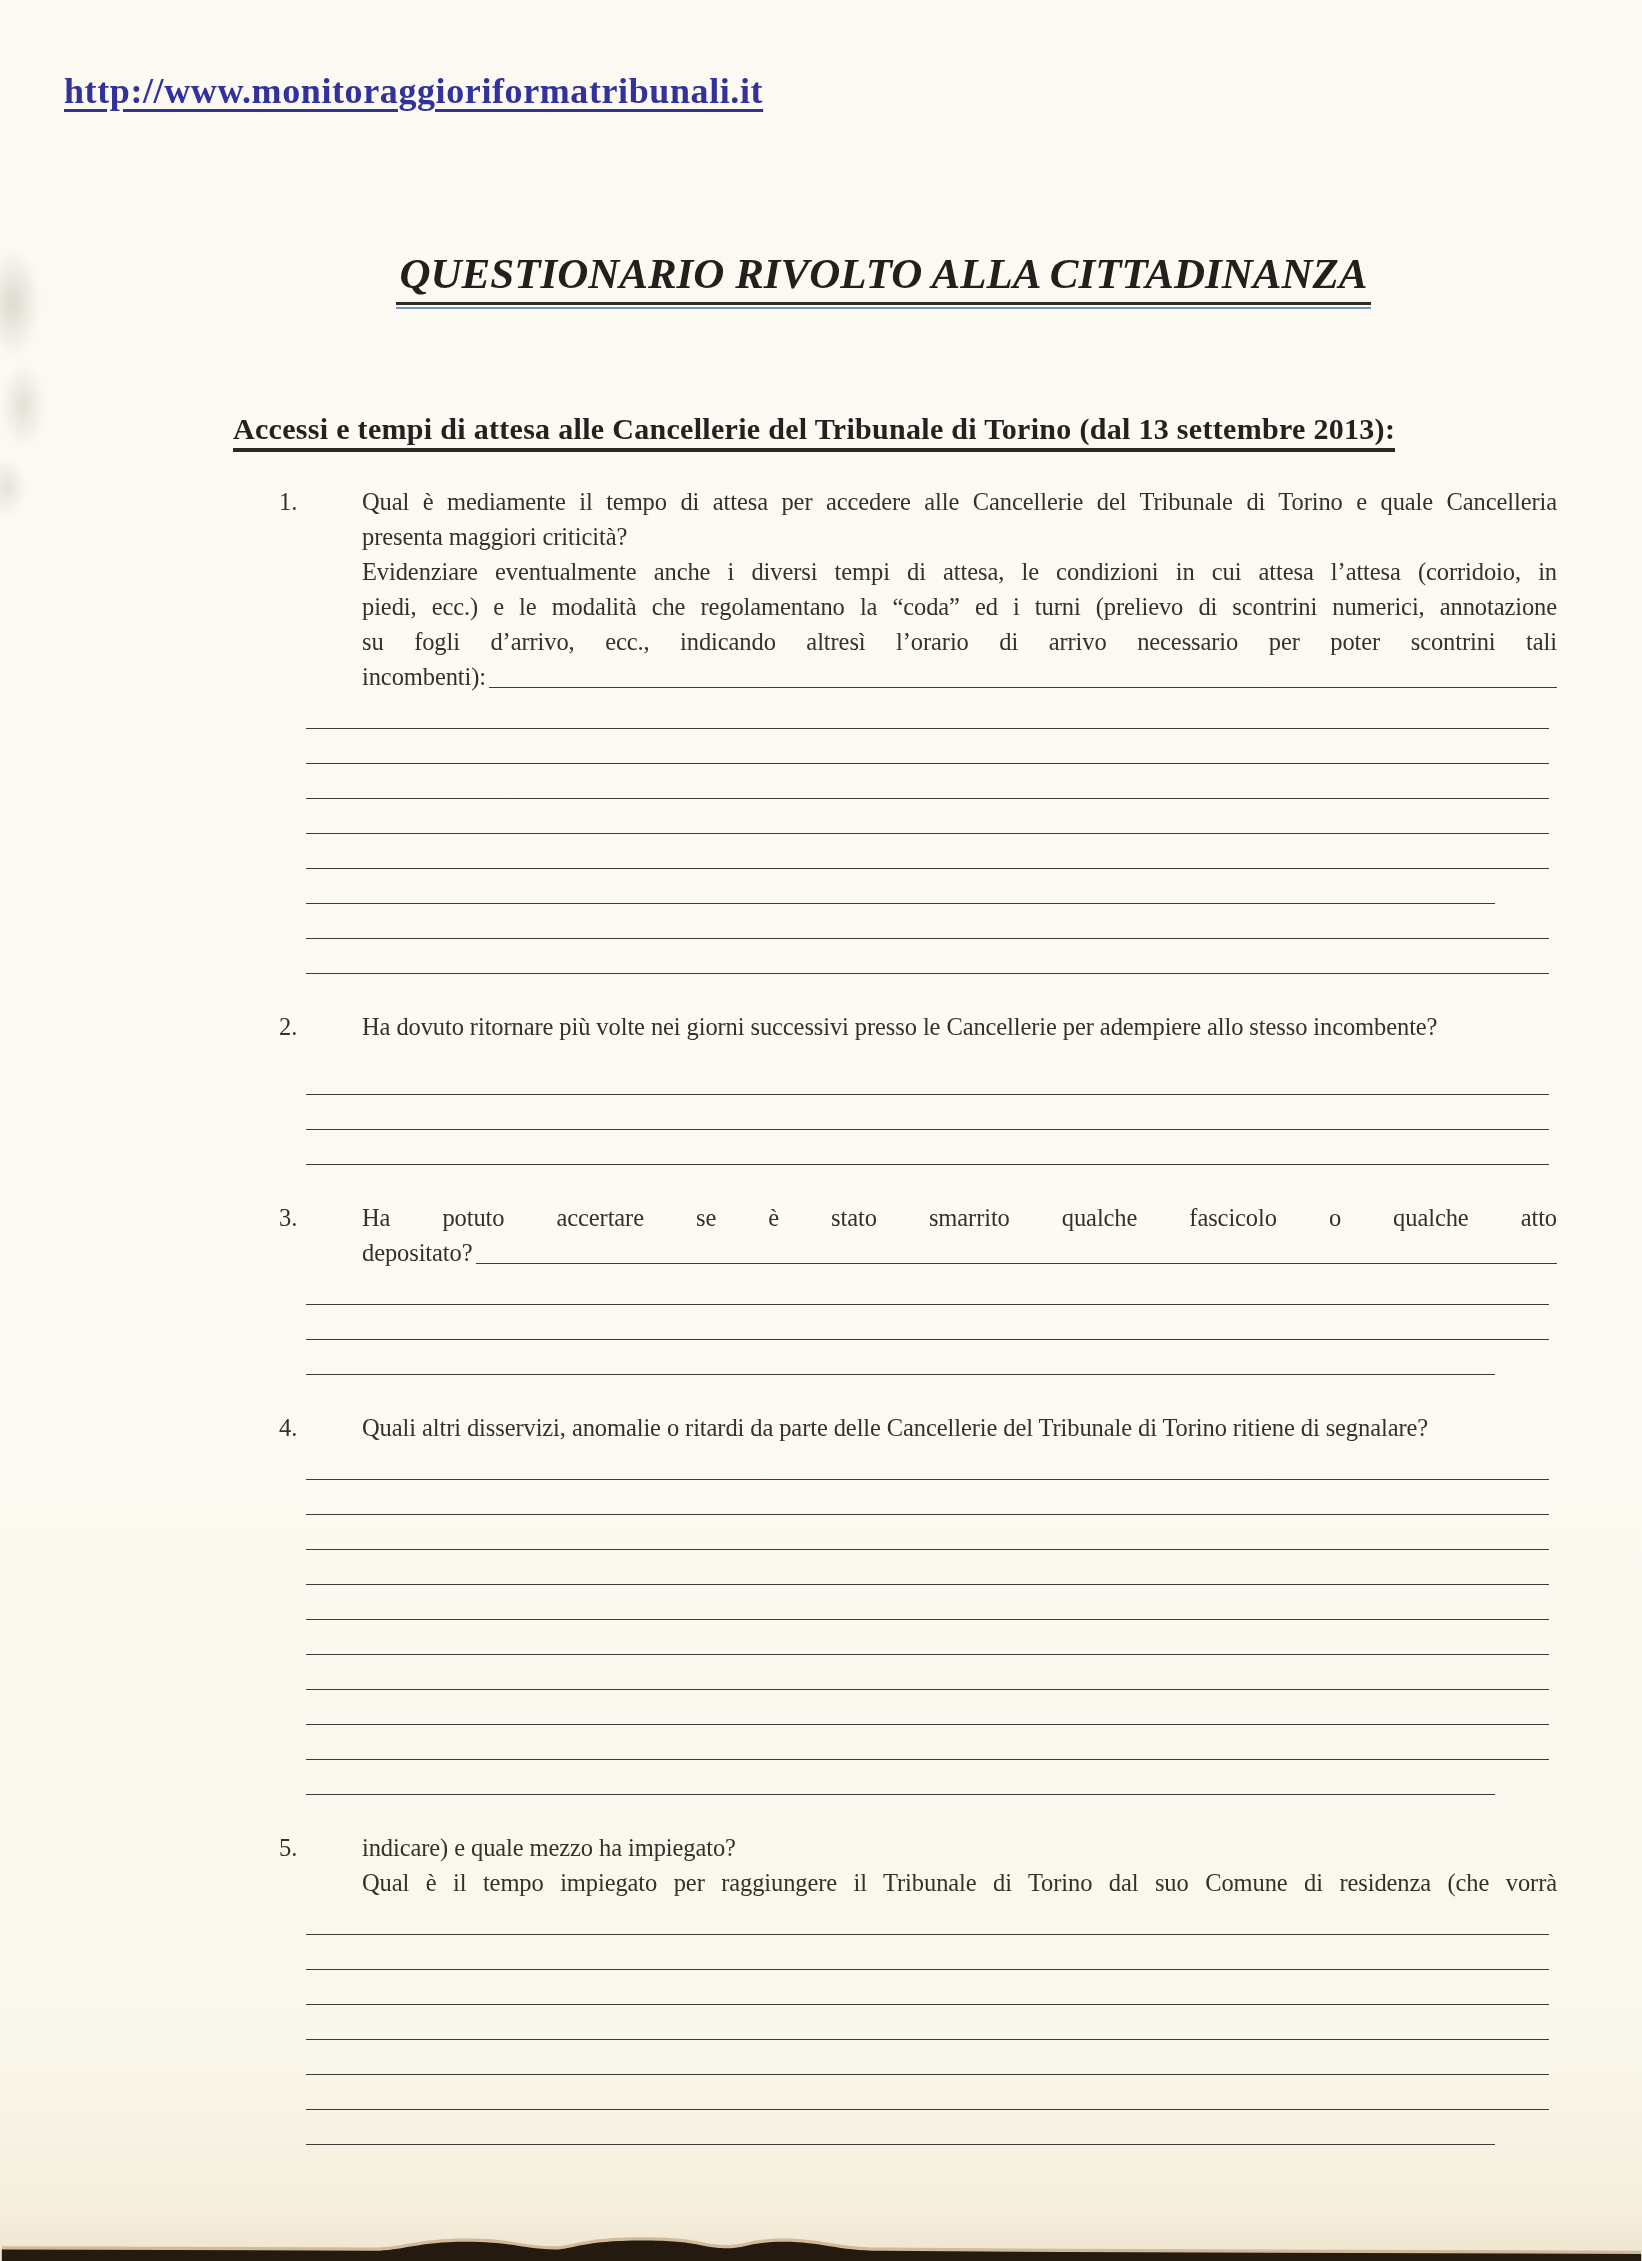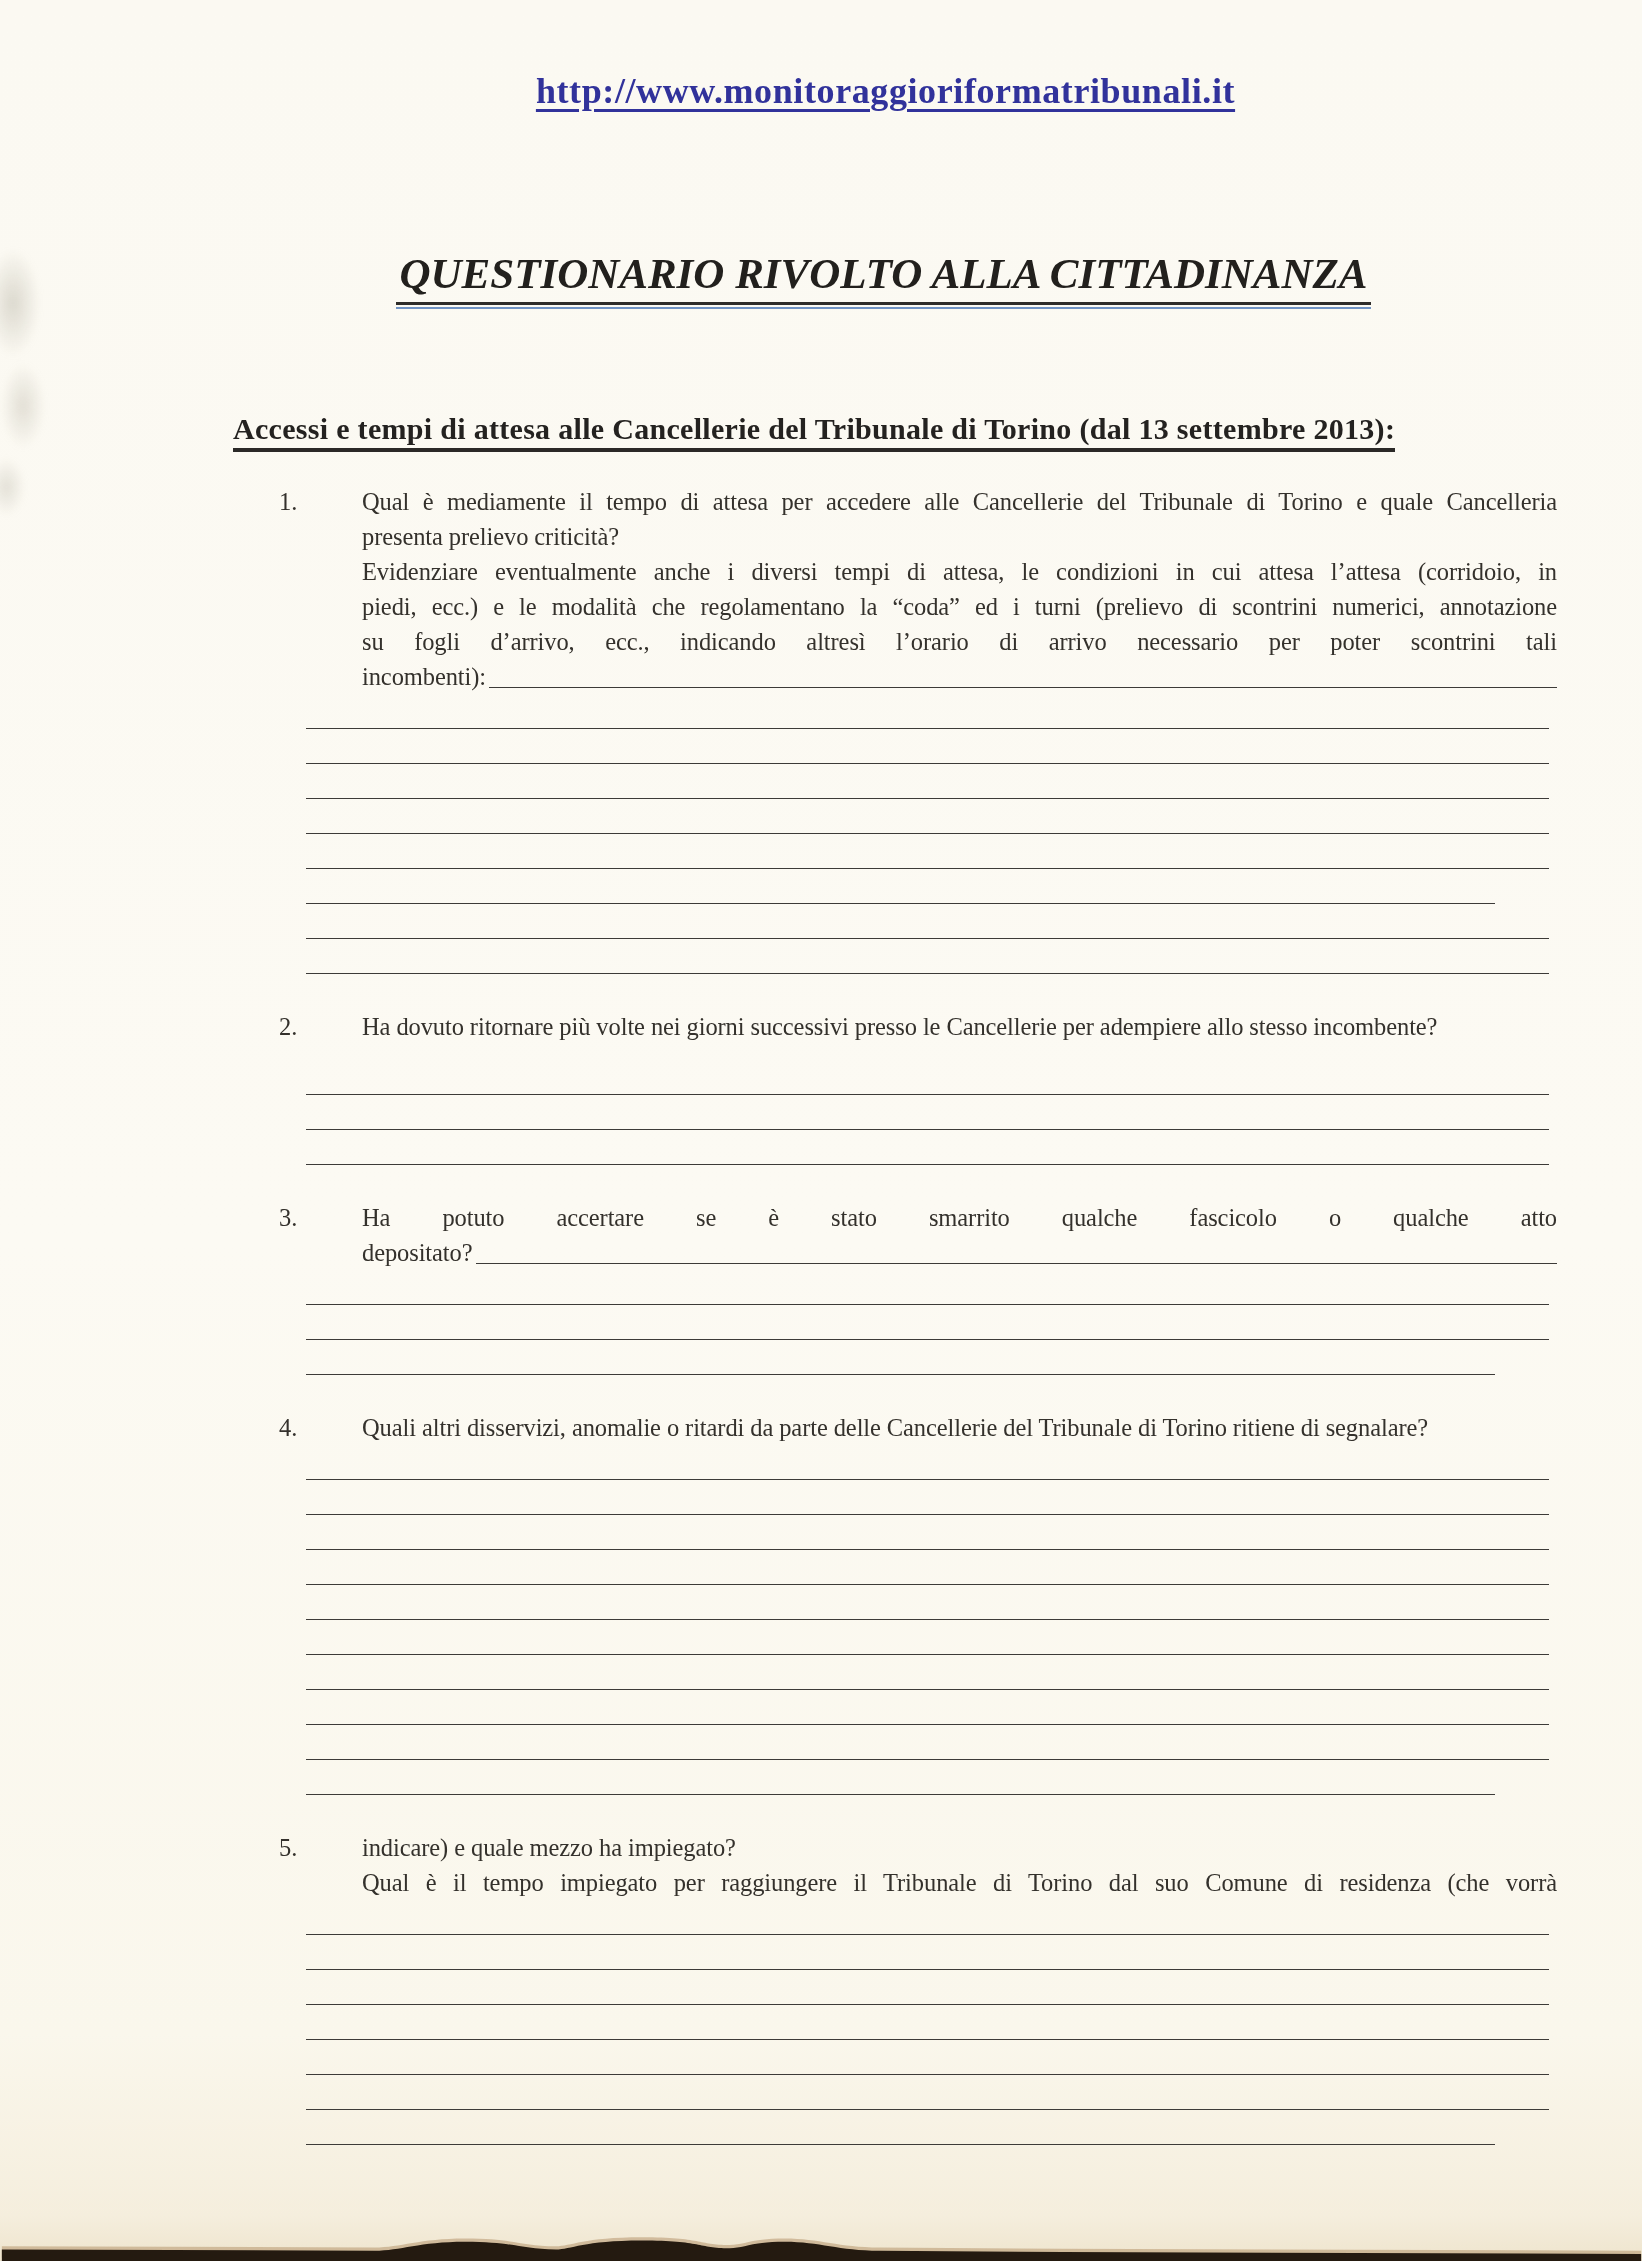--- a/index.html
+++ b/index.html
@@ -7,21 +7,21 @@
   .page {
     position:relative;
     width:1643px; height:2261px;
     margin:0 auto;
     background:linear-gradient(180deg,#fbf9f2 0%, #fcfaf3 55%, #faf7ec 90%, #f5eedd 98%, #eee4cd 100%);
     font-family:"Liberation Serif","DejaVu Serif",serif;
     color:#33302b;
     overflow:hidden;
   }
   
-  .url-wrap { padding-top:70px; text-align:center; }
+  .url-wrap { padding-top:70px; text-align:left; }
   .url {
     display:inline-block;
     transform:translateX(64px);
     font-size:36px; font-weight:bold; letter-spacing:0.6px;
     color:#31329b;
     text-decoration:underline;
     text-decoration-thickness:2.6px;
     text-underline-offset:5.8px;
   }
   .title-wrap {
@@ -96,21 +96,21 @@
     <div class="title-blue-line"></div>
   </div>
 
   <h2 class="section">Accessi e tempi di attesa  alle Cancellerie del Tribunale di Torino (dal 13 settembre 2013):</h2>
 
   <div class="questions" id="questions">
       <div class="question">
         <div class="qnum">1.</div>
         <div class="qcontent">
           <div class="line justify"><span>Qual è mediamente il tempo di attesa per accedere alle Cancellerie del Tribunale di Torino e quale Cancelleria</span></div>
-          <div class="line"><span>presenta prelievo criticità?</span></div>
+          <div class="line"><span>presenta maggiori criticità?</span></div>
           <div class="line justify"><span>Evidenziare  eventualmente anche  i diversi tempi di attesa, le condizioni in cui attesa l’attesa (corridoio, in</span></div>
           <div class="line justify"><span>piedi, ecc.) e le modalità che regolamentano la “coda” ed i turni  (prelievo di scontrini numerici, annotazione</span></div>
           <div class="line justify"><span>su fogli d’arrivo, ecc., indicando altresì l’orario di arrivo necessario per poter scontrini tali</span></div>
           <div class="line has-trail">
             <span>incombenti):</span>
             <div class="trail-rule"></div>
           </div>
           <div class="answer-lines">
             <div class="answer-line"></div>
             <div class="answer-line"></div>

